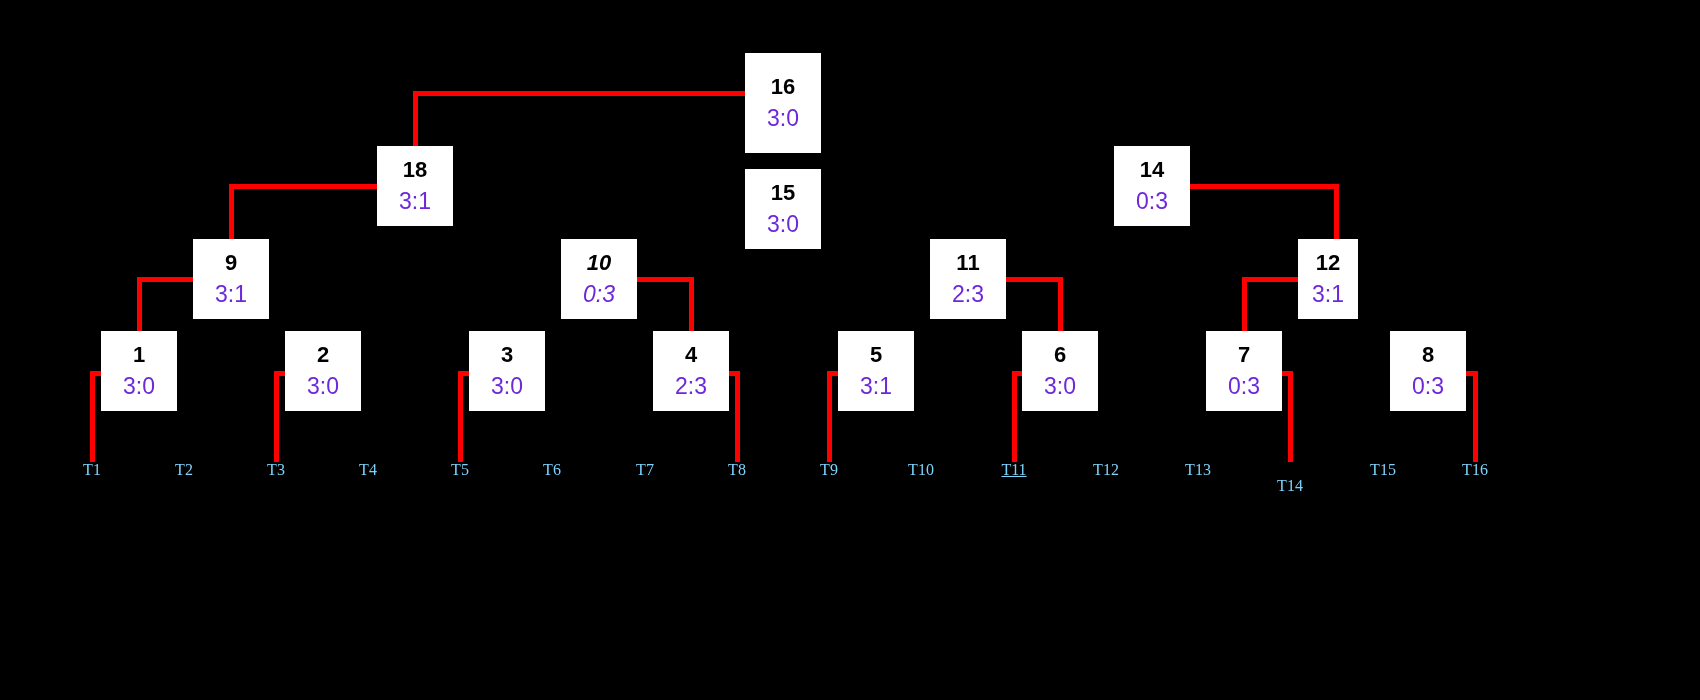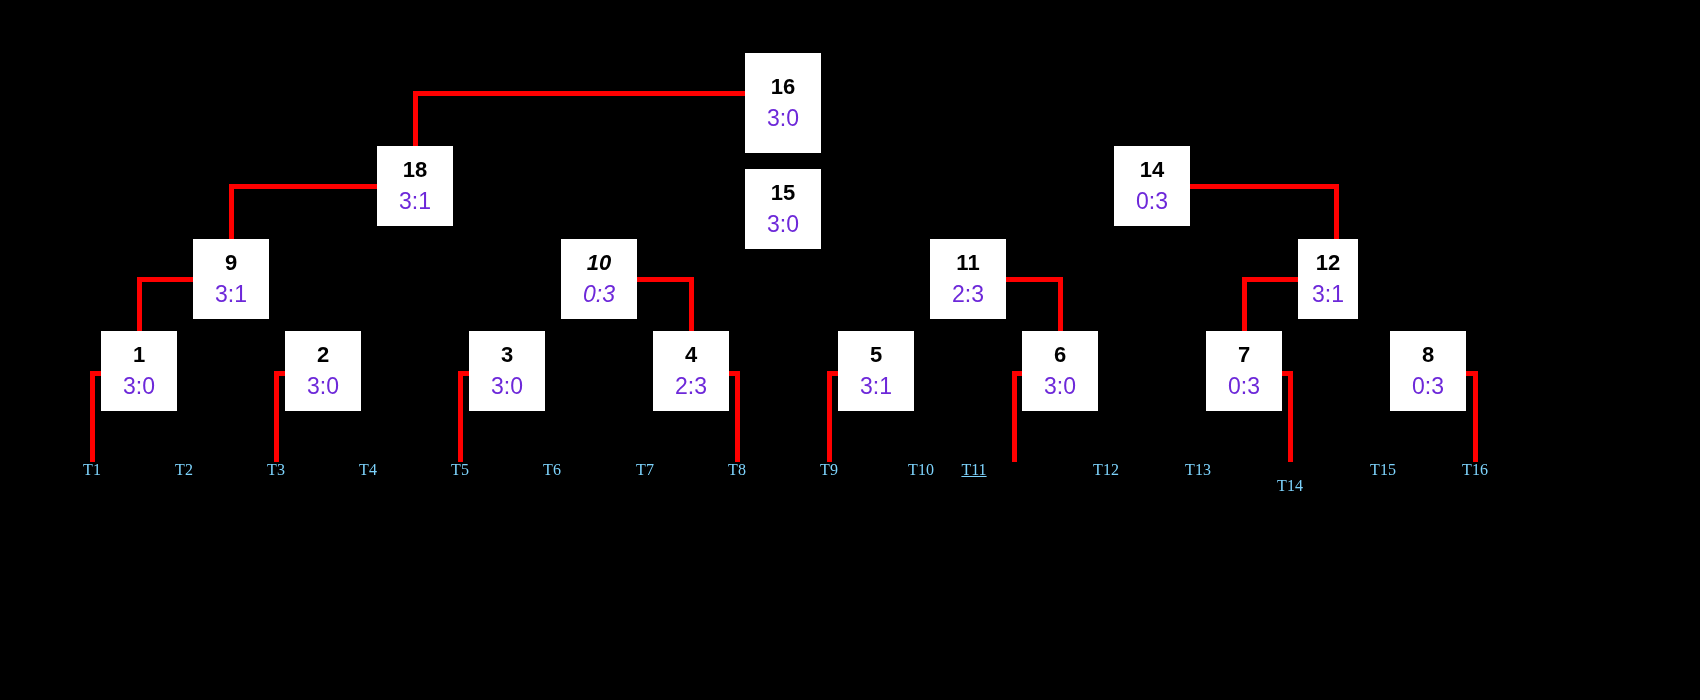--- a/index.html
+++ b/index.html
@@ -114,19 +114,19 @@
     <div class="tlabel" style="left: 92px; top: 462px;">T1</div>
     <div class="tlabel" style="left: 184px; top: 462px;">T2</div>
     <div class="tlabel" style="left: 276px; top: 462px;">T3</div>
     <div class="tlabel" style="left: 368px; top: 462px;">T4</div>
     <div class="tlabel" style="left: 460px; top: 462px;">T5</div>
     <div class="tlabel" style="left: 552px; top: 462px;">T6</div>
     <div class="tlabel" style="left: 645px; top: 462px;">T7</div>
     <div class="tlabel" style="left: 737px; top: 462px;">T8</div>
     <div class="tlabel" style="left: 829px; top: 462px;">T9</div>
     <div class="tlabel" style="left: 921px; top: 462px;">T10</div>
-    <div class="tlabel" style="left: 974px; top: 462px; text-decoration: underline;">T11</div>
+    <div class="tlabel" style="left: 1014px; top: 462px; text-decoration: underline;">T11</div>
     <div class="tlabel" style="left: 1106px; top: 462px;">T12</div>
     <div class="tlabel" style="left: 1198px; top: 462px;">T13</div>
     <div class="tlabel" style="left: 1290px; top: 462px; margin-top: 16px;">T14</div>
     <div class="tlabel" style="left: 1383px; top: 462px;">T15</div>
     <div class="tlabel" style="left: 1475px; top: 462px;">T16</div>
   </div>
 
 </body></html>

